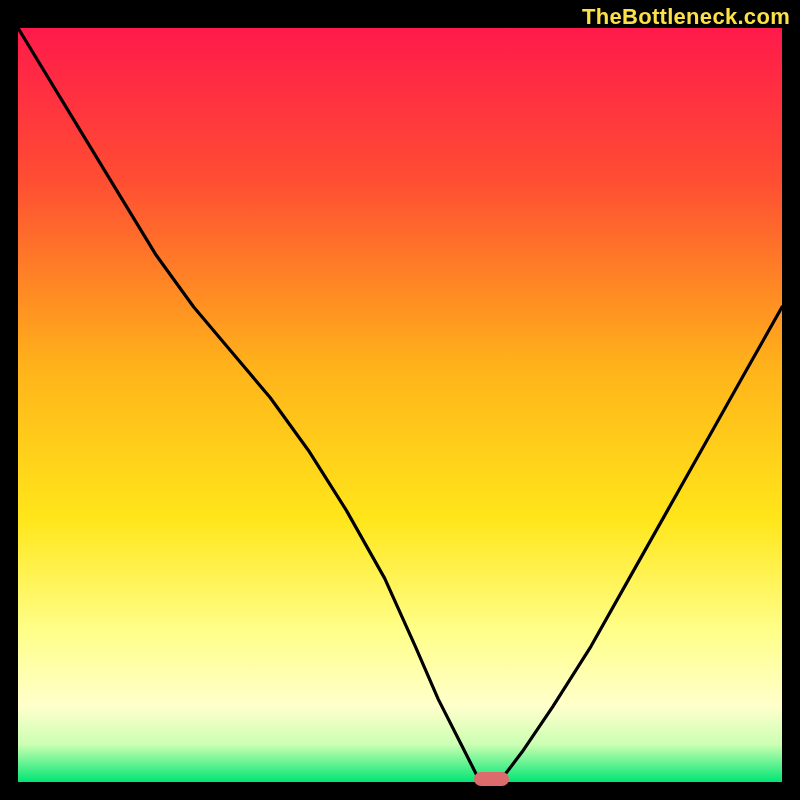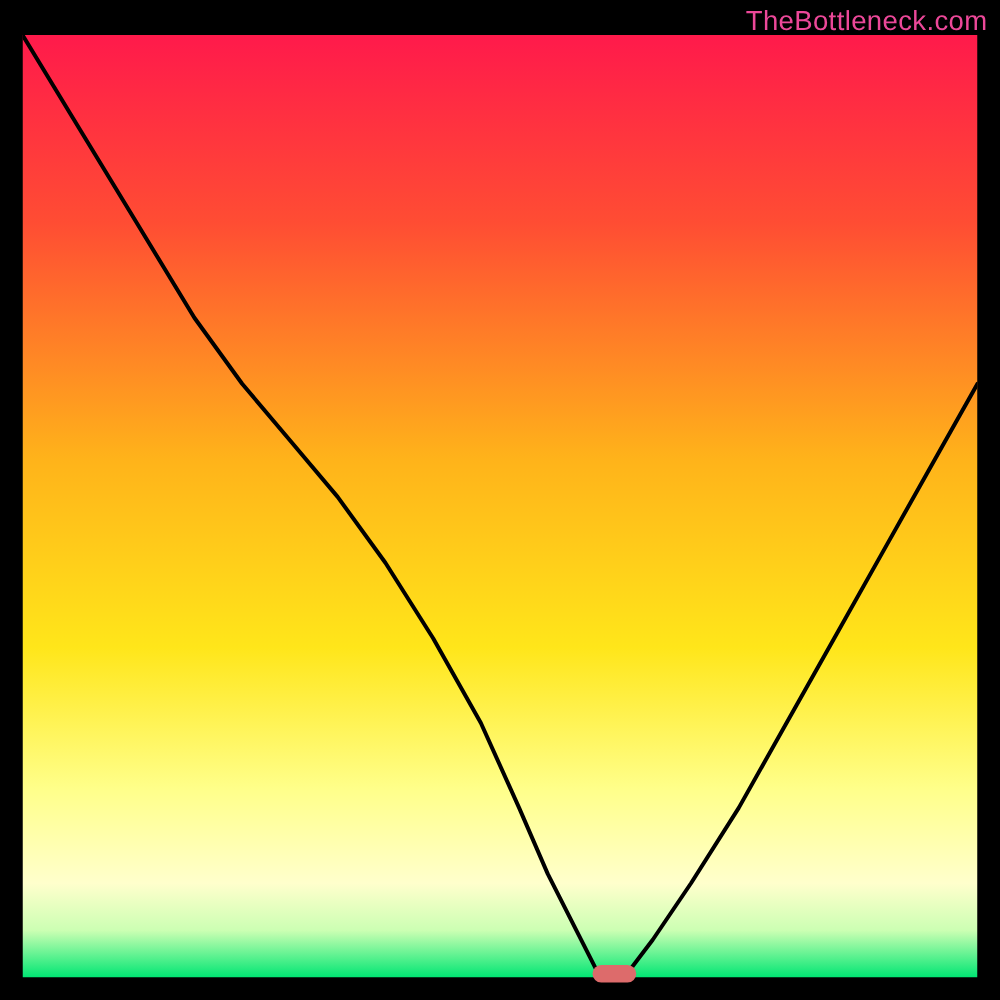--- a/index.html
+++ b/index.html
@@ -14,23 +14,23 @@
   .outer {
     width: 800px;
     height: 800px;
     background: #000;
     position: relative;
   }
   .watermark {
     position: absolute;
     top: 4px;
     right: 10px;
-    color: #ec4899;
+    color: #fde047;
     font-size: 22px;
-    font-weight: 400;
+    font-weight: 700;
     letter-spacing: 0.3px;
     z-index: 5;
   }
   .plot-frame {
     position: absolute;
     left: 18px;
     top: 28px;
     width: 764px;
     height: 754px;
     background: #000;

